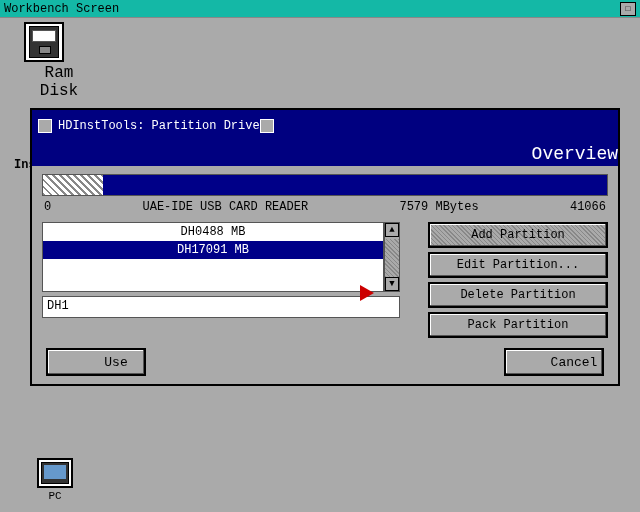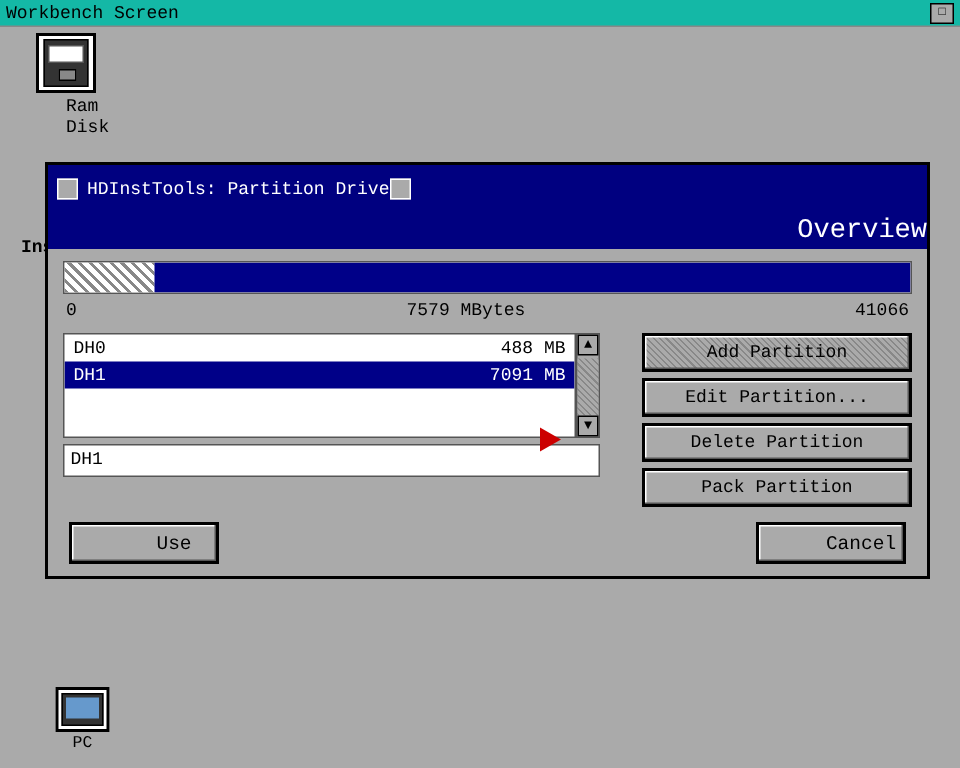--- a/index.html
+++ b/index.html
@@ -79,24 +79,24 @@
     .floppy-shutter {
       position: absolute;
       bottom: 3px;
       left: 9px;
       width: 12px;
       height: 8px;
       background: #888;
       border: 1px solid #000;
     }
     .icon-label {
-      font-size: 12px;
+      font-size: 16px;
       color: #000;
       margin-top: 2px;
-      text-align: left;
+      text-align: center;
       padding-left: 30px;
     }
 
     
     .desktop-icon-pc {
       position: absolute;
       bottom: 10px;
       left: 30px;
       display: flex;
       flex-direction: column;
@@ -260,21 +260,21 @@
     .partition-listbox {
       border: 1px solid #555;
       background: #fff;
       height: 70px;
       overflow: hidden;
       position: relative;
     }
 
     .partition-item {
       display: flex;
-      justify-content: space-between;
+      justify-content: center;
       padding: 2px 6px;
       font-size: 12px;
       color: #000;
       cursor: pointer;
     }
     .partition-item.selected {
       background: #000088;
       color: #fff;
     }
 
@@ -432,20 +432,21 @@
 
   <div class="hd-content">
 
     <div class="overview-bar-container">
       <div class="overview-bar-pattern"></div>
       <div class="overview-bar-blue"></div>
     </div>
 
     <div class="drive-info-row">
       <span>0</span>
+      <span>UAE-IDE  USB CARD READER</span>
       <span>7579 MBytes</span>
       <span>41066</span>
     </div>
 
 
     <div class="partitions-area">
       <div class="partition-list-container">
         <div style="display:flex;">
           <div class="partition-listbox" style="flex:1;">
             <div class="partition-item">

